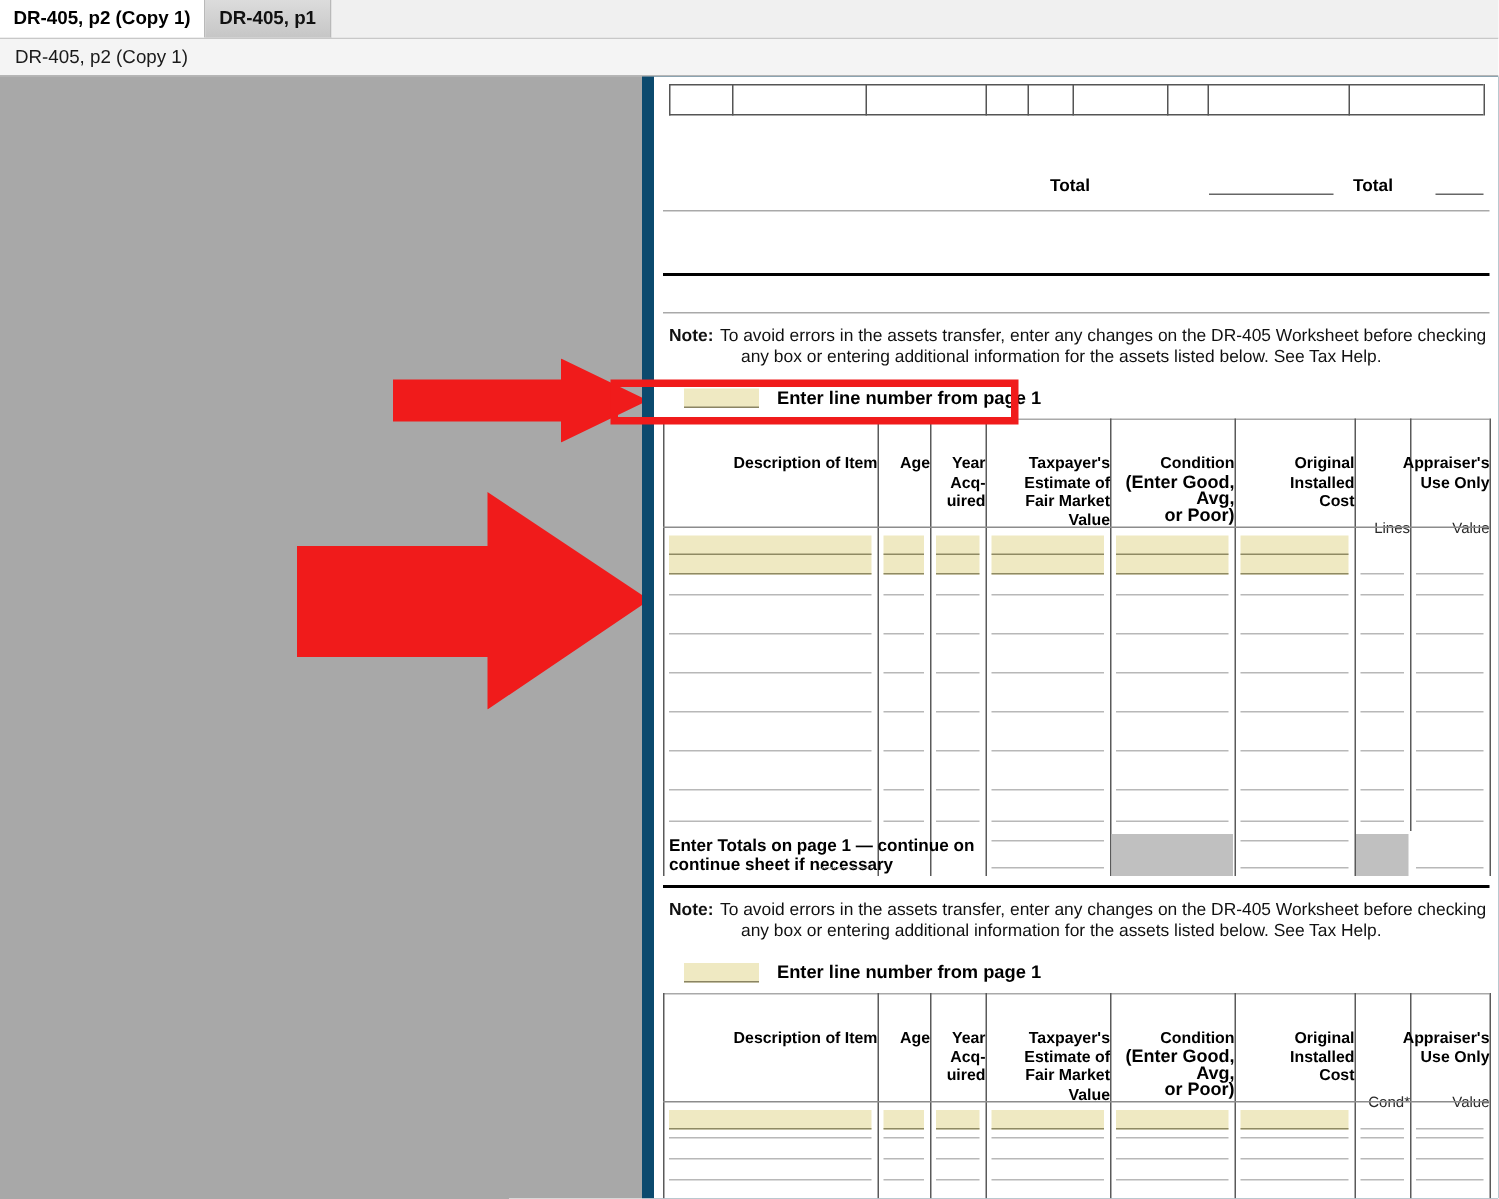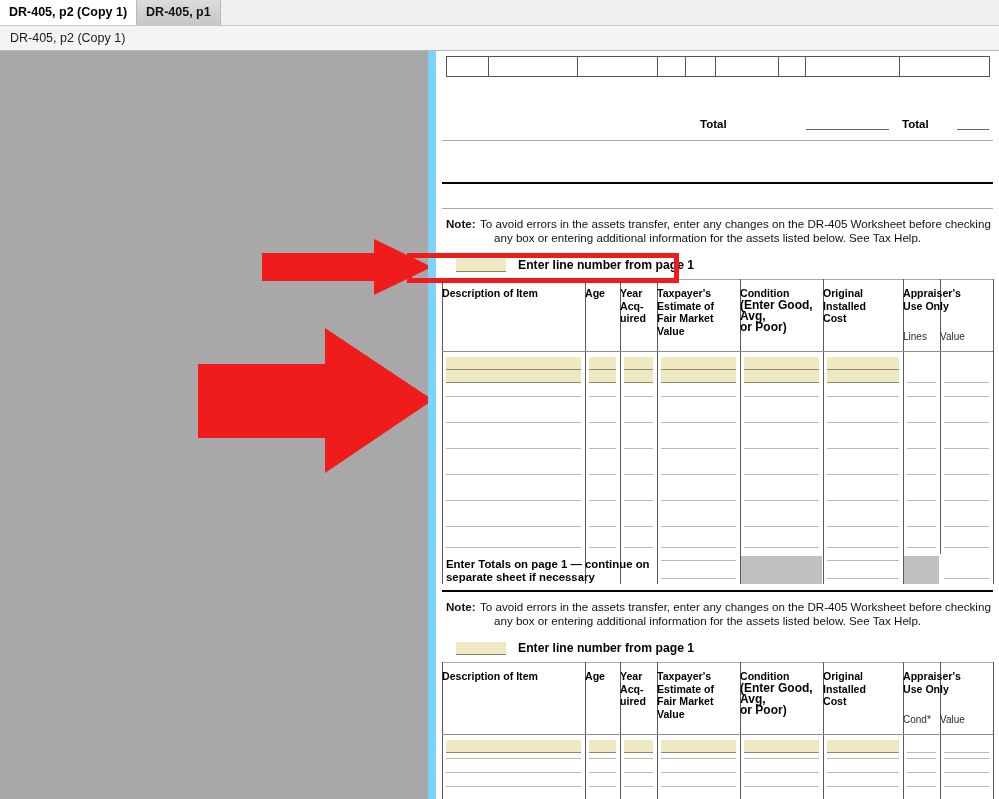--- a/index.html
+++ b/index.html
@@ -58,21 +58,21 @@
     font-size: 40px; font-weight: bold; color: #f01b1b;
     letter-spacing: -0.5px;
     white-space: nowrap;
   }
   
   .arrow-svg { position: absolute; }
 
   
   #formpane {
     position: absolute; left: 428px; top: 0; width: 571px; height: 748px;
-    background: #7dd3fc;
+    background: #0c4a6e;
     overflow: hidden;
   }
   #paper {
     position: absolute; left: 8px; top: 0px; width: 563px; height: 748px;
     background: #ffffff;
   }
 
   
   #toptable {
     position: absolute; left: 10px; top: 5px; width: 543px; height: 38px;
@@ -134,22 +134,22 @@
   }
 
   
   .atable { position: absolute; left: 6px; width: 551px; }
   .atable .grid-v {
     position: absolute; top: 0; width: 0; border-left: 1px solid #5a5a5a;
   }
   .atable .grid-h-top { position: absolute; left: 0; width: 551px; border-top: 1.6px solid #a9a9a9; }
   .atable .grid-h-hdr { position: absolute; left: 0; width: 551px; border-top: 1.3px solid #8c8c8c; }
   .hcell {
-    position: absolute; text-align: left;
-    font-size: 10.6px; font-weight: bold; color: #000; line-height: 12.5px;
+    position: absolute; text-align: right;
+    font-size: 10.6px; font-weight: bold; color: #000; line-height: 12.5px; margin-top: 16px;
   }
   .hcell .small { font-size: 12px; display: block; line-height: 11px; }
   .hcell.light { font-weight: normal; color: #2a2a2a; font-size: 10px; }
 
   
   .dl { position: absolute; border-bottom: 1.6px solid #b8b8b8; }
   .dl.fill { background: #efe9c2; border-bottom: 1.6px solid #8f8a63; }
 
   
   .tot-gray { position: absolute; background: #c0c0c0; }
@@ -366,21 +366,21 @@
           <div class="dl" style="left:302px; top:268px; width:75px;  height:0;"></div>
           <div class="dl" style="left:385px; top:268px; width:72px;  height:0;"></div>
           <div class="dl" style="left:465px; top:268px; width:29px;  height:0;"></div>
           <div class="dl" style="left:502px; top:268px; width:45px;  height:0;"></div>
 
           <div class="tot-gray" style="left:299px; top:277px; width:81px; height:28px;"></div>
           <div class="tot-gray" style="left:462px; top:277px; width:35px; height:28px;"></div>
 
           <div class="tot-label" style="left:4px; top:279px;">
             <span>Enter Totals on page 1 — continue on</span><br>
-            <span>separate sheet if necessary</span>
+            <span>continue sheet if necessary</span>
           </div>
           <div class="tot-dots" style="left:104px; top:299px; width:35px;"></div>
 
           <div class="dl" style="left:219px; top:299px; width:75px; height:0;"></div>
           <div class="dl" style="left:385px; top:299px; width:72px; height:0;"></div>
           <div class="dl" style="left:502px; top:299px; width:45px; height:0;"></div>
           <div class="dl" style="left:219px; top:281px; width:75px; height:0;"></div>
           <div class="dl" style="left:385px; top:281px; width:72px; height:0;"></div>
         </div>
 

